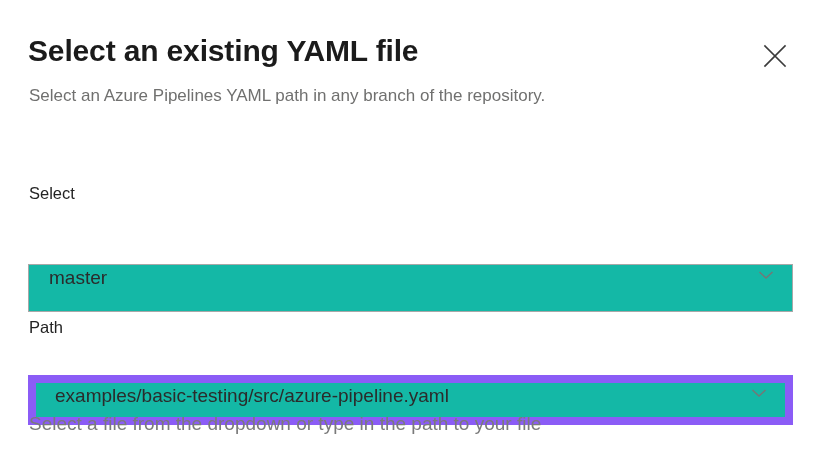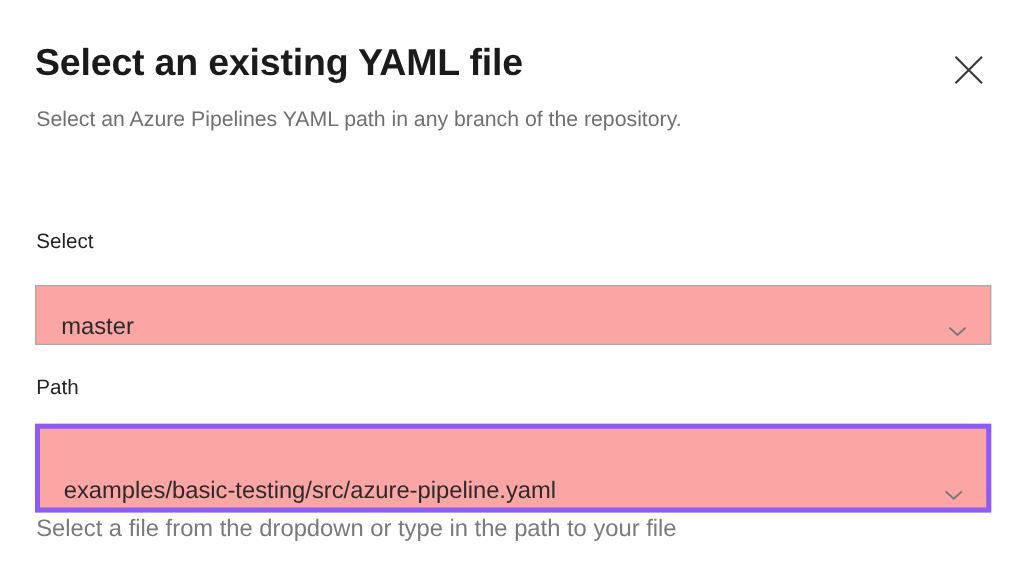--- a/index.html
+++ b/index.html
@@ -63,41 +63,42 @@
   
   .field-label {
     position: absolute;
     left: 29px;
     font-size: 16.5px;
     line-height: 22px;
     color: #232323;
     font-weight: 400;
   }
   .label-branch { top: 182px; }
-  .label-path   { top: 299px; }
+  .label-path   { top: 316px; }
 
   .combo {
     position: absolute;
     left: 28px;
     width: 765px;
     box-sizing: border-box;
-    background: #fca5a5;
+    background: #14b8a6;
     display: flex;
-    align-items: flex-end;
+    align-items: flex-start;
     cursor: pointer;
+    margin-top: 36px;
   }
   .combo-branch {
     top: 228px;
     height: 48px;
     border: 1px solid #a8a8a8;
   }
   .combo-path {
     top: 339px;
-    height: 71px;
-    border: 4px solid #8b5cf6;
+    height: 50px;
+    border: 8px solid #8b5cf6;
   }
 
   .combo-value {
     flex: 1 1 auto;
     font-size: 19px;
     line-height: 26px;
     color: #2b2b2b;
     font-weight: 400;
     white-space: nowrap;
     overflow: hidden;

